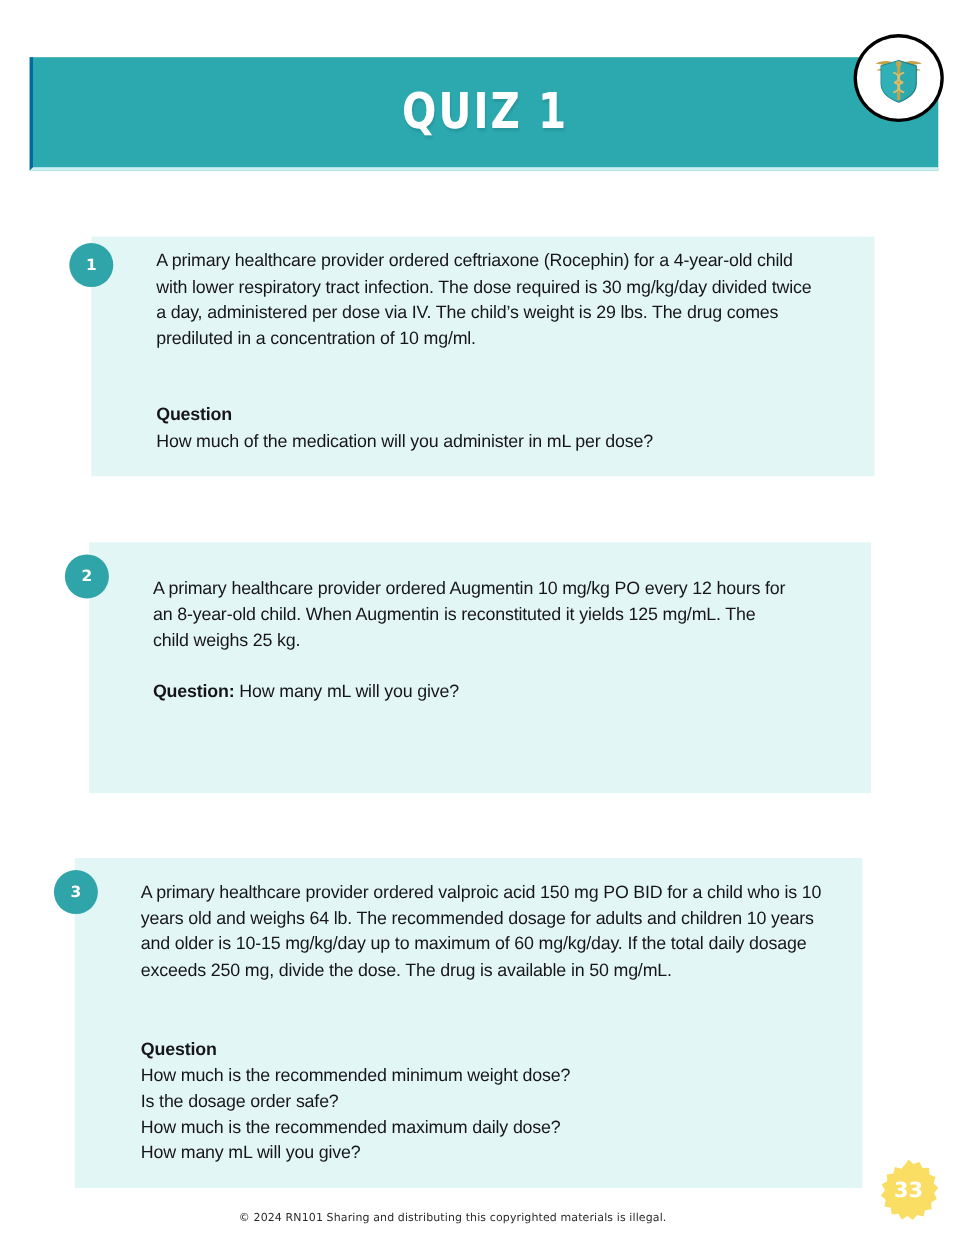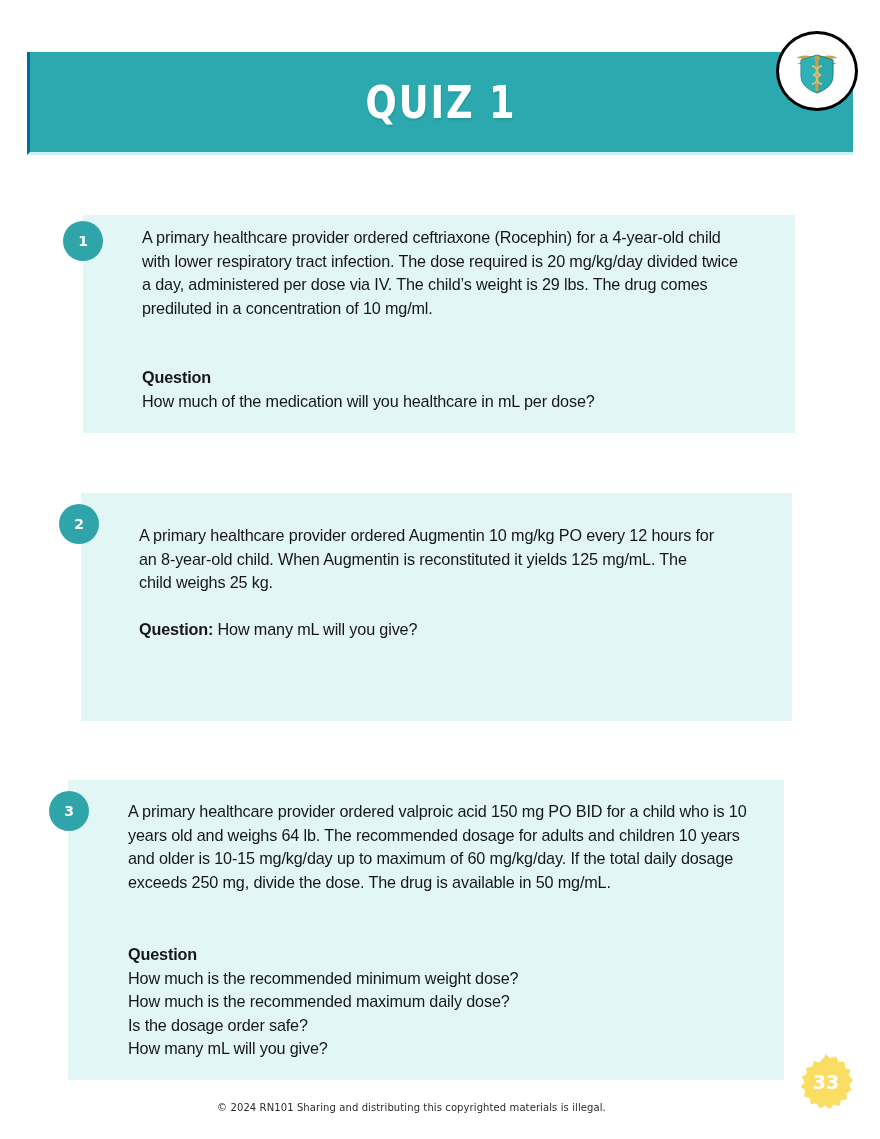--- a/index.html
+++ b/index.html
@@ -160,41 +160,41 @@
     <rect x="27.6" y="16" width="2.8" height="33" fill="#C8A24A"></rect>
     <circle cx="29" cy="16" r="2.6" fill="#C8A24A"></circle>
 
     <path d="M24 24 C33 26 25 31 33 33 C25 35 33 40 24 42" fill="none" stroke="#D9BE6E" stroke-width="1.8"></path>
     <path d="M34 24 C25 26 33 31 25 33 C33 35 25 40 34 42" fill="none" stroke="#D9BE6E" stroke-width="1.8"></path>
   </svg>
 </div>
 
 <div class="card card-1"></div>
 <div class="num-circle circle-1">1</div>
-<div class="body-text t1">A primary healthcare provider ordered ceftriaxone (Rocephin) for a 4-year-old child with lower respiratory tract infection. The dose required is 20 mg/kg/day divided twice a day, administered per dose via IV. The child’s weight is 29 lbs. The drug comes prediluted in a concentration of 10 mg/ml.</div>
+<div class="body-text t1">A primary healthcare provider ordered ceftriaxone (Rocephin) for a 4-year-old child with lower respiratory tract infection. The dose required is 30 mg/kg/day divided twice a day, administered per dose via IV. The child’s weight is 29 lbs. The drug comes prediluted in a concentration of 10 mg/ml.</div>
 <div class="body-text t1q">
   <span class="q-label q-line">Question</span>
-  <span class="q-line">How much of the medication will you healthcare in mL per dose?</span>
+  <span class="q-line">How much of the medication will you administer in mL per dose?</span>
 </div>
 
 <div class="card card-2"></div>
 <div class="num-circle circle-2">2</div>
 <div class="body-text t2">A primary healthcare provider ordered Augmentin 10 mg/kg PO every 12 hours for an 8-year-old child. When Augmentin is reconstituted it yields 125 mg/mL. The child weighs 25 kg.</div>
 <div class="body-text t2q">
   <span class="q-label">Question:</span><span>&nbsp;</span><span>How many mL will you give?</span>
 </div>
 
 <div class="card card-3"></div>
 <div class="num-circle circle-3">3</div>
 <div class="body-text t3">A primary healthcare provider ordered valproic acid 150 mg PO BID for a child who is 10 years old and weighs 64 lb. The recommended dosage for adults and children 10 years and older is 10-15 mg/kg/day up to maximum of 60 mg/kg/day. If the total daily dosage exceeds 250 mg, divide the dose. The drug is available in 50 mg/mL.</div>
 <div class="body-text t3q">
   <span class="q-label q-line">Question</span>
   <span class="q-line">How much is the recommended minimum weight dose?</span>
+  <span class="q-line">Is the dosage order safe?</span>
   <span class="q-line">How much is the recommended maximum daily dose?</span>
-  <span class="q-line">Is the dosage order safe?</span>
   <span class="q-line">How many mL will you give?</span>
 </div>
 
 <div class="footer">© 2024 RN101 Sharing and distributing this copyrighted materials is illegal.</div>
 
 <div class="page-badge">
   <svg width="58" height="58" viewBox="0 0 100 100">
     <path id="scallop" fill="#FADE63" d="M50 2
       L57.4 9.1 L67.2 5.8 L71.6 15.2 L82 14.9 L82.7 25.3 L92.3 29.2 L89.2 39.1
       L96.6 46.4 L90 54.4 L94.2 63.9 L85.4 69.4 L86 79.8 L75.7 81.3 L73.3 91.4

